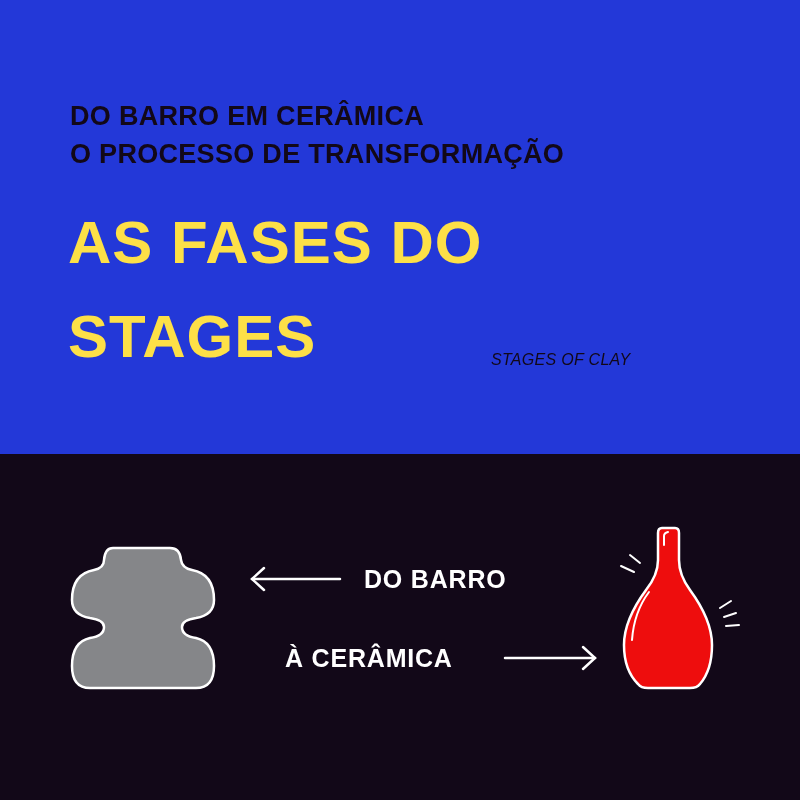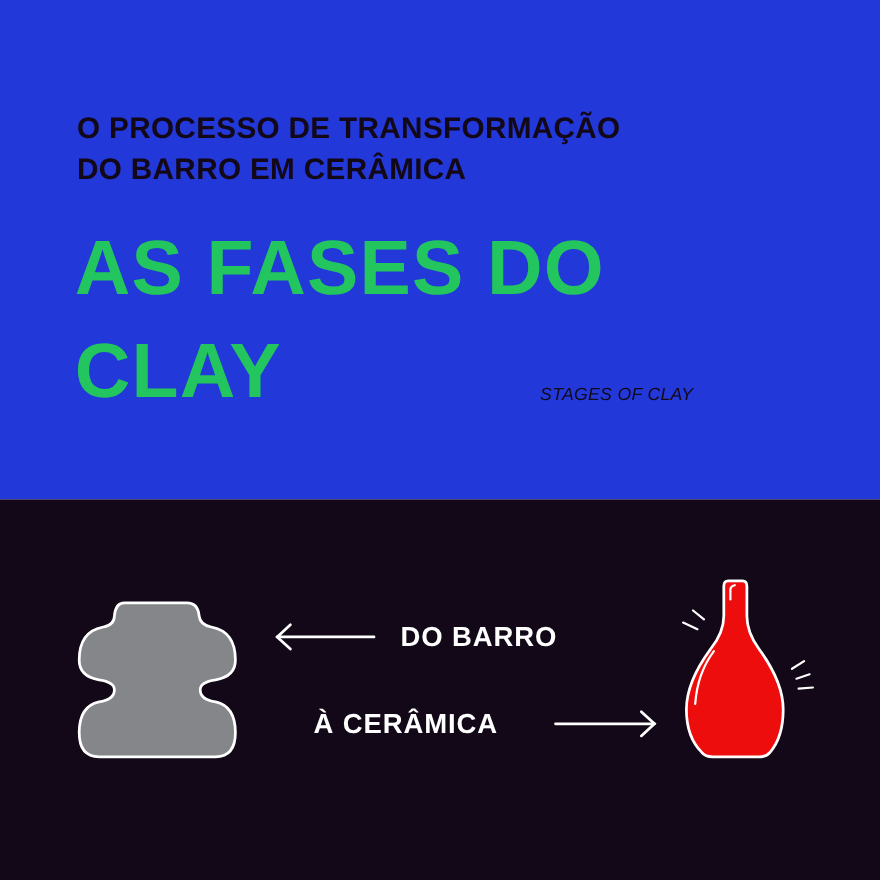--- a/index.html
+++ b/index.html
@@ -1,37 +1,37 @@
 <!DOCTYPE html>
 <html><head>
 <meta charset="utf-8">
 <style>
   html, body { margin: 0; padding: 0; }
   body { width: 800px; height: 800px; position: relative; overflow: hidden; font-family: "Liberation Sans", "DejaVu Sans", sans-serif; }
   .top { position: absolute; left: 0; top: 0; width: 800px; height: 454px; background: #2338d8; }
   .bottom { position: absolute; left: 0; top: 454px; width: 800px; height: 346px; background: #120818; }
   .kicker { position: absolute; left: 70px; top: 97px; color: #120818; font-weight: 700; font-size: 27px; line-height: 38px; letter-spacing: 0.3px; margin: 0; }
   .kicker span { display: block; }
-  .headline { position: absolute; left: 68px; top: 196px; color: #22c55e; font-weight: 700; font-size: 70px; line-height: 94px; letter-spacing: 1px; margin: 0; }
+  .headline { position: absolute; left: 68px; top: 196px; color: #fde047; font-weight: 700; font-size: 60px; line-height: 94px; letter-spacing: 1px; margin: 0; }
   .headline span { display: block; }
   .sub { position: absolute; left: 491px; top: 346px; color: #120818; font-style: italic; font-size: 16px; line-height: 28px; margin: 0; letter-spacing: 0.3px; }
   .label { position: absolute; color: #ffffff; font-weight: 700; font-size: 25px; line-height: 30px; letter-spacing: 0.8px; }
   .svg { position: absolute; left: 0; top: 0; }
 </style>
 </head>
 <body>
 
 <div class="top">
   <h2 class="kicker">
+    <span>DO BARRO EM CERÂMICA</span>
     <span>O PROCESSO DE TRANSFORMAÇÃO</span>
-    <span>DO BARRO EM CERÂMICA</span>
   </h2>
   <h1 class="headline">
     <span>AS FASES DO</span>
-    <span>CLAY</span>
+    <span>STAGES</span>
   </h1>
   <p class="sub">STAGES OF CLAY</p>
 </div>
 
 <div class="bottom">
   <svg class="svg" width="800" height="346" viewBox="0 454 800 346">
 
     <g>
       <path d="M 113 548 L 170 548 Q 180 548 181 560 Q 182 568 192 570 Q 214 574 214 600 Q 214 615 196 618 Q 182 620 182 627 Q 182 636 196 638 Q 214 642 214 666 Q 214 688 196 688 L 90 688 Q 72 688 72 666 Q 72 642 90 638 Q 104 636 104 627 Q 104 620 90 618 Q 72 615 72 600 Q 72 574 94 570 Q 104 568 104 560 Q 105 548 113 548 Z" fill="#858689" stroke="#ffffff" stroke-width="2.5"></path>
     </g>

